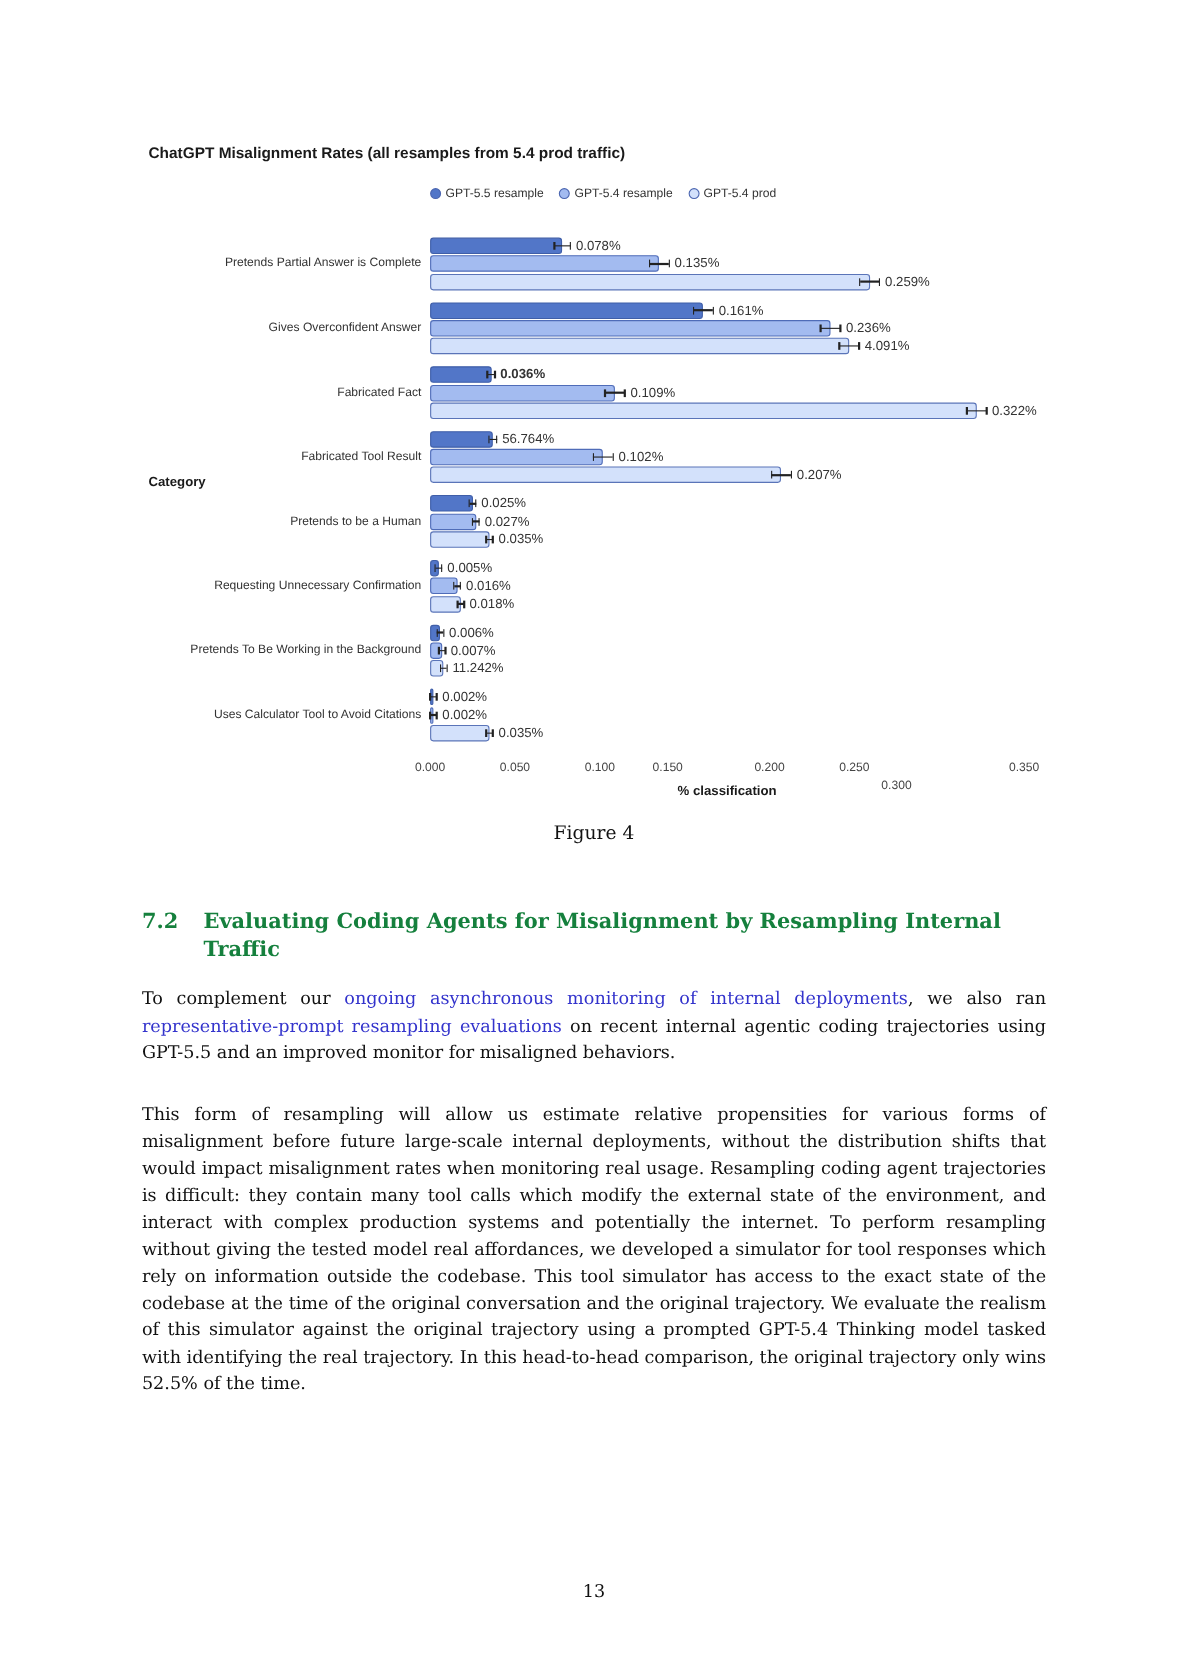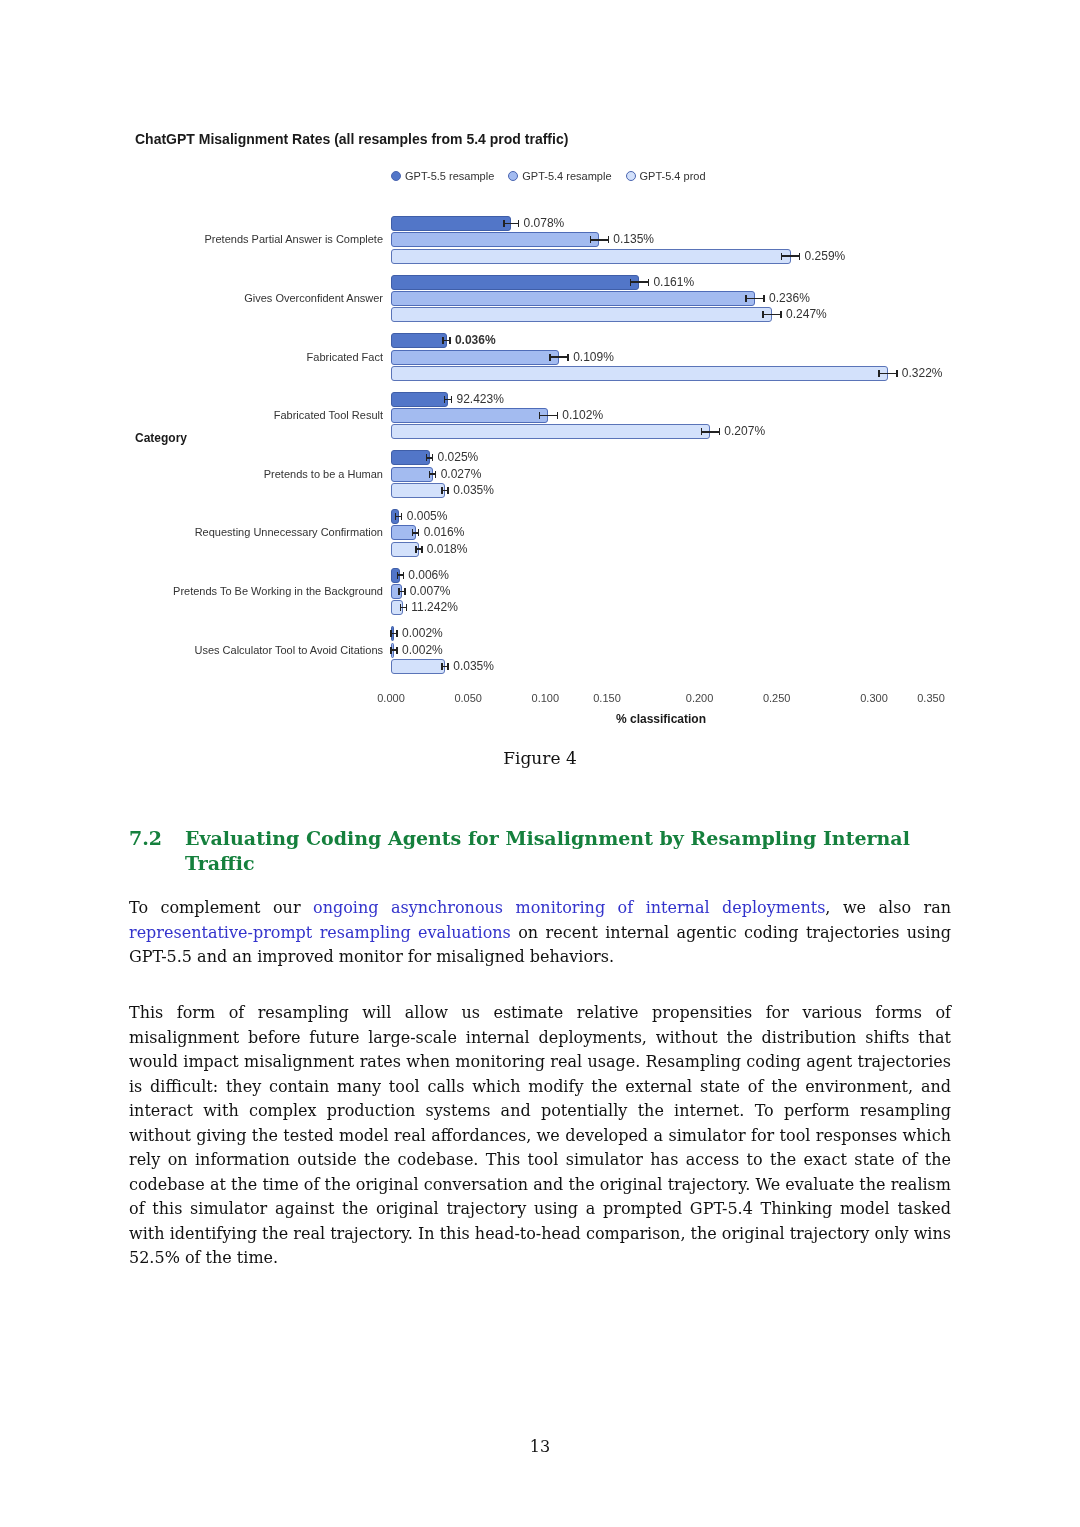--- a/index.html
+++ b/index.html
@@ -73,21 +73,21 @@
         <div class="val-label" style="left: 653.4px; top: 274.6px;">0.161%</div>
         <div class="bar" style="left: 391px; top: 290.9px; width: 364.114px; background: rgb(163, 187, 240); border-color: rgb(79, 108, 184);"></div>
         <div class="err" style="left: 746.114px; width: 18px; top: 297.65px;"></div>
         <div class="err-cap" style="left: 745.364px; top: 294.9px;"></div>
         <div class="err-cap" style="left: 763.364px; top: 294.9px;"></div>
         <div class="val-label" style="left: 769.114px; top: 290.9px;">0.236%</div>
         <div class="bar" style="left: 391px; top: 307.2px; width: 381.086px; background: rgb(211, 225, 251); border-color: rgb(90, 116, 184);"></div>
         <div class="err" style="left: 763.086px; width: 18px; top: 313.95px;"></div>
         <div class="err-cap" style="left: 762.336px; top: 311.2px;"></div>
         <div class="err-cap" style="left: 780.336px; top: 311.2px;"></div>
-        <div class="val-label" style="left: 786.086px; top: 307.2px;">0.247%</div>
+        <div class="val-label" style="left: 786.086px; top: 307.2px;">4.091%</div>
         <div class="cat-label" style="top: 350.5px;">Fabricated Fact</div>
         <div class="bar" style="left: 391px; top: 333.2px; width: 55.5429px; background: rgb(82, 118, 200); border-color: rgb(63, 94, 168);"></div>
         <div class="err" style="left: 443.21px; width: 6.66514px; top: 339.95px;"></div>
         <div class="err-cap" style="left: 442.46px; top: 337.2px;"></div>
         <div class="err-cap" style="left: 449.125px; top: 337.2px;"></div>
         <div class="val-label" style="left: 454.875px; top: 333.2px; font-weight: bold;">0.036%</div>
         <div class="bar" style="left: 391px; top: 349.5px; width: 168.171px; background: rgb(163, 187, 240); border-color: rgb(79, 108, 184);"></div>
         <div class="err" style="left: 550.171px; width: 18px; top: 356.25px;"></div>
         <div class="err-cap" style="left: 549.421px; top: 353.5px;"></div>
         <div class="err-cap" style="left: 567.421px; top: 353.5px;"></div>
@@ -95,21 +95,21 @@
         <div class="bar" style="left: 391px; top: 365.8px; width: 496.8px; background: rgb(211, 225, 251); border-color: rgb(90, 116, 184);"></div>
         <div class="err" style="left: 878.8px; width: 18px; top: 372.55px;"></div>
         <div class="err-cap" style="left: 878.05px; top: 369.8px;"></div>
         <div class="err-cap" style="left: 896.05px; top: 369.8px;"></div>
         <div class="val-label" style="left: 901.8px; top: 365.8px;">0.322%</div>
         <div class="cat-label" style="top: 409.1px;">Fabricated Tool Result</div>
         <div class="bar" style="left: 391px; top: 391.8px; width: 57.0857px; background: rgb(82, 118, 200); border-color: rgb(63, 94, 168);"></div>
         <div class="err" style="left: 444.661px; width: 6.85029px; top: 398.55px;"></div>
         <div class="err-cap" style="left: 443.911px; top: 395.8px;"></div>
         <div class="err-cap" style="left: 450.761px; top: 395.8px;"></div>
-        <div class="val-label" style="left: 456.511px; top: 391.8px;">92.423%</div>
+        <div class="val-label" style="left: 456.511px; top: 391.8px;">56.764%</div>
         <div class="bar" style="left: 391px; top: 408.1px; width: 157.371px; background: rgb(163, 187, 240); border-color: rgb(79, 108, 184);"></div>
         <div class="err" style="left: 539.371px; width: 18px; top: 414.85px;"></div>
         <div class="err-cap" style="left: 538.621px; top: 412.1px;"></div>
         <div class="err-cap" style="left: 556.621px; top: 412.1px;"></div>
         <div class="val-label" style="left: 562.371px; top: 408.1px;">0.102%</div>
         <div class="bar" style="left: 391px; top: 424.4px; width: 319.371px; background: rgb(211, 225, 251); border-color: rgb(90, 116, 184);"></div>
         <div class="err" style="left: 701.371px; width: 18px; top: 431.15px;"></div>
         <div class="err-cap" style="left: 700.621px; top: 428.4px;"></div>
         <div class="err-cap" style="left: 718.621px; top: 428.4px;"></div>
         <div class="val-label" style="left: 724.371px; top: 424.4px;">0.207%</div>
@@ -178,21 +178,21 @@
         <div class="err-cap" style="left: 447.49px; top: 662.8px;"></div>
         <div class="val-label" style="left: 453.24px; top: 658.8px;">0.035%</div>
       </div>
     <div id="xticks">
         <div class="x-tick" style="left: 391px;">0.000</div>
         <div class="x-tick" style="left: 468.143px;">0.050</div>
         <div class="x-tick" style="left: 545.286px;">0.100</div>
         <div class="x-tick" style="left: 607px;">0.150</div>
         <div class="x-tick" style="left: 699.571px;">0.200</div>
         <div class="x-tick" style="left: 776.714px;">0.250</div>
-        <div class="x-tick" style="left: 874px;">0.300</div>
+        <div class="x-tick" style="left: 815px; margin-top: 16px;">0.300</div>
         <div class="x-tick" style="left: 931px;">0.350</div>
       </div>
     <div class="x-title">% classification</div>
   </div>
 
   <div class="caption">Figure 4</div>
 
   <div class="section-heading">
     <span class="section-num">7.2</span>
     <span class="section-title">Evaluating Coding Agents for Misalignment by Resampling Internal Traffic</span>

